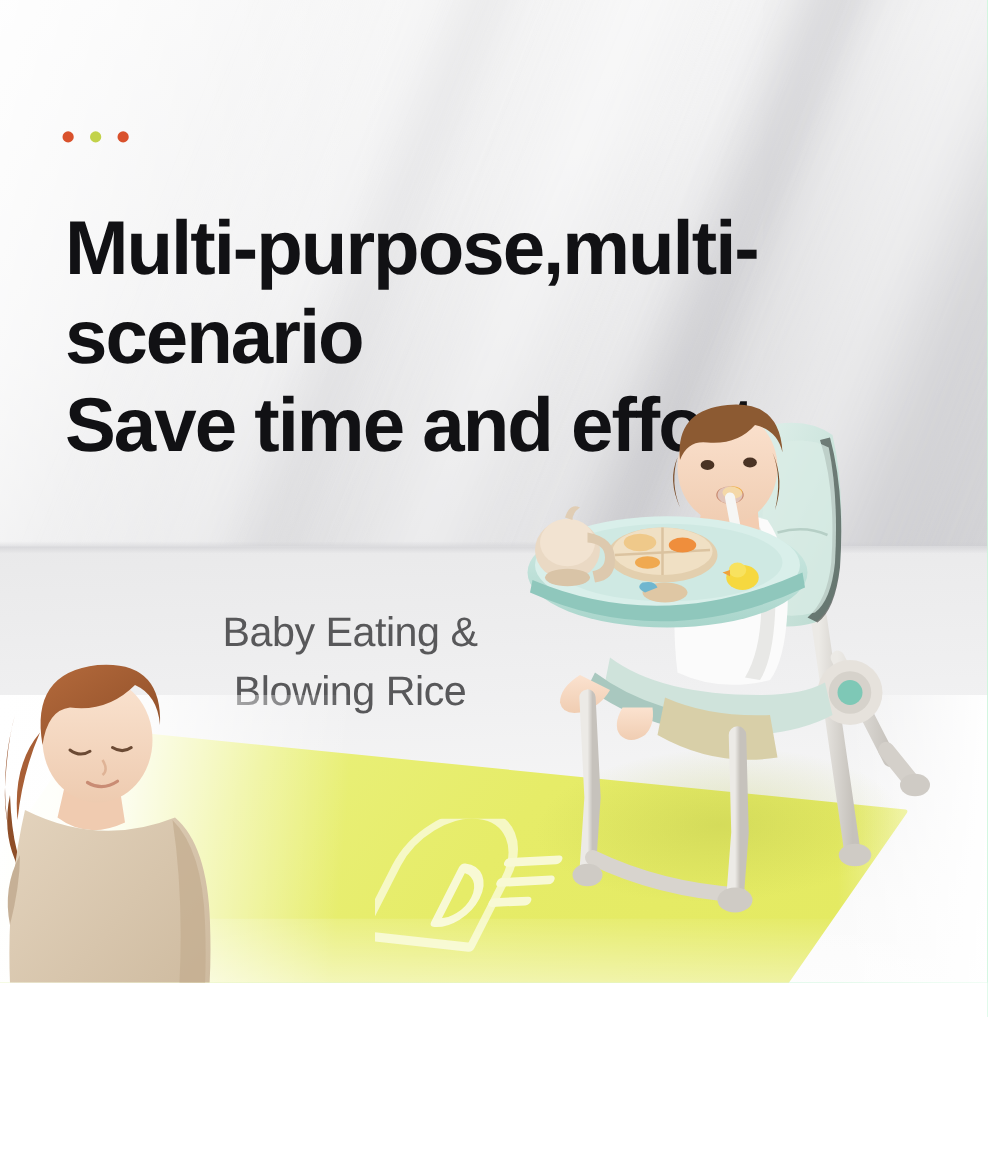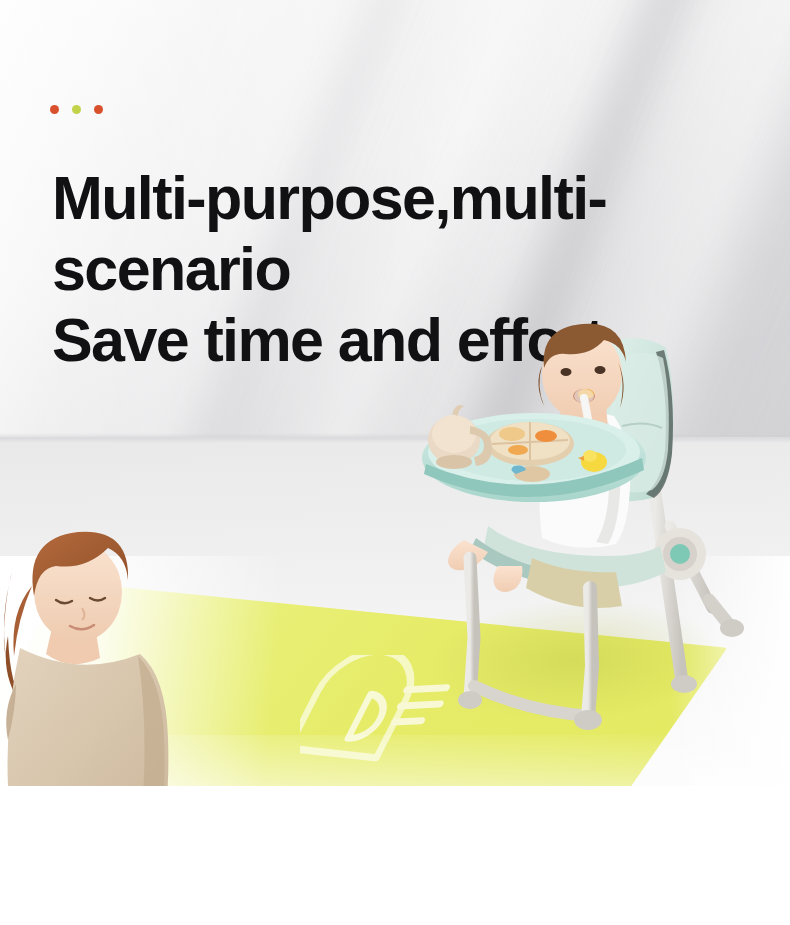--- a/index.html
+++ b/index.html
@@ -142,20 +142,24 @@
     <span class="dot" style="background:#d9512c"></span>
     <span class="dot" style="background:#c2d24a"></span>
     <span class="dot" style="background:#d9512c"></span>
   </div>
 
   <h1 class="headline">
     <span class="l1">Multi-purpose,multi-scenario</span>
     <span class="l2">Save time and effort</span>
   </h1>
 
+  <div class="subhead">
+    <span>Baby Eating &amp;</span><br>
+    <span>Blowing Rice</span>
+  </div>
 
   <div class="floor">
     <div class="floor-slab"></div>
     <div class="floor-fade-l"></div>
     <div class="floor-fade-r"></div>
     <div class="floor-fade-b"></div>
   </div>
   <div class="floor-shadow"></div>
 
   <div class="wm">

